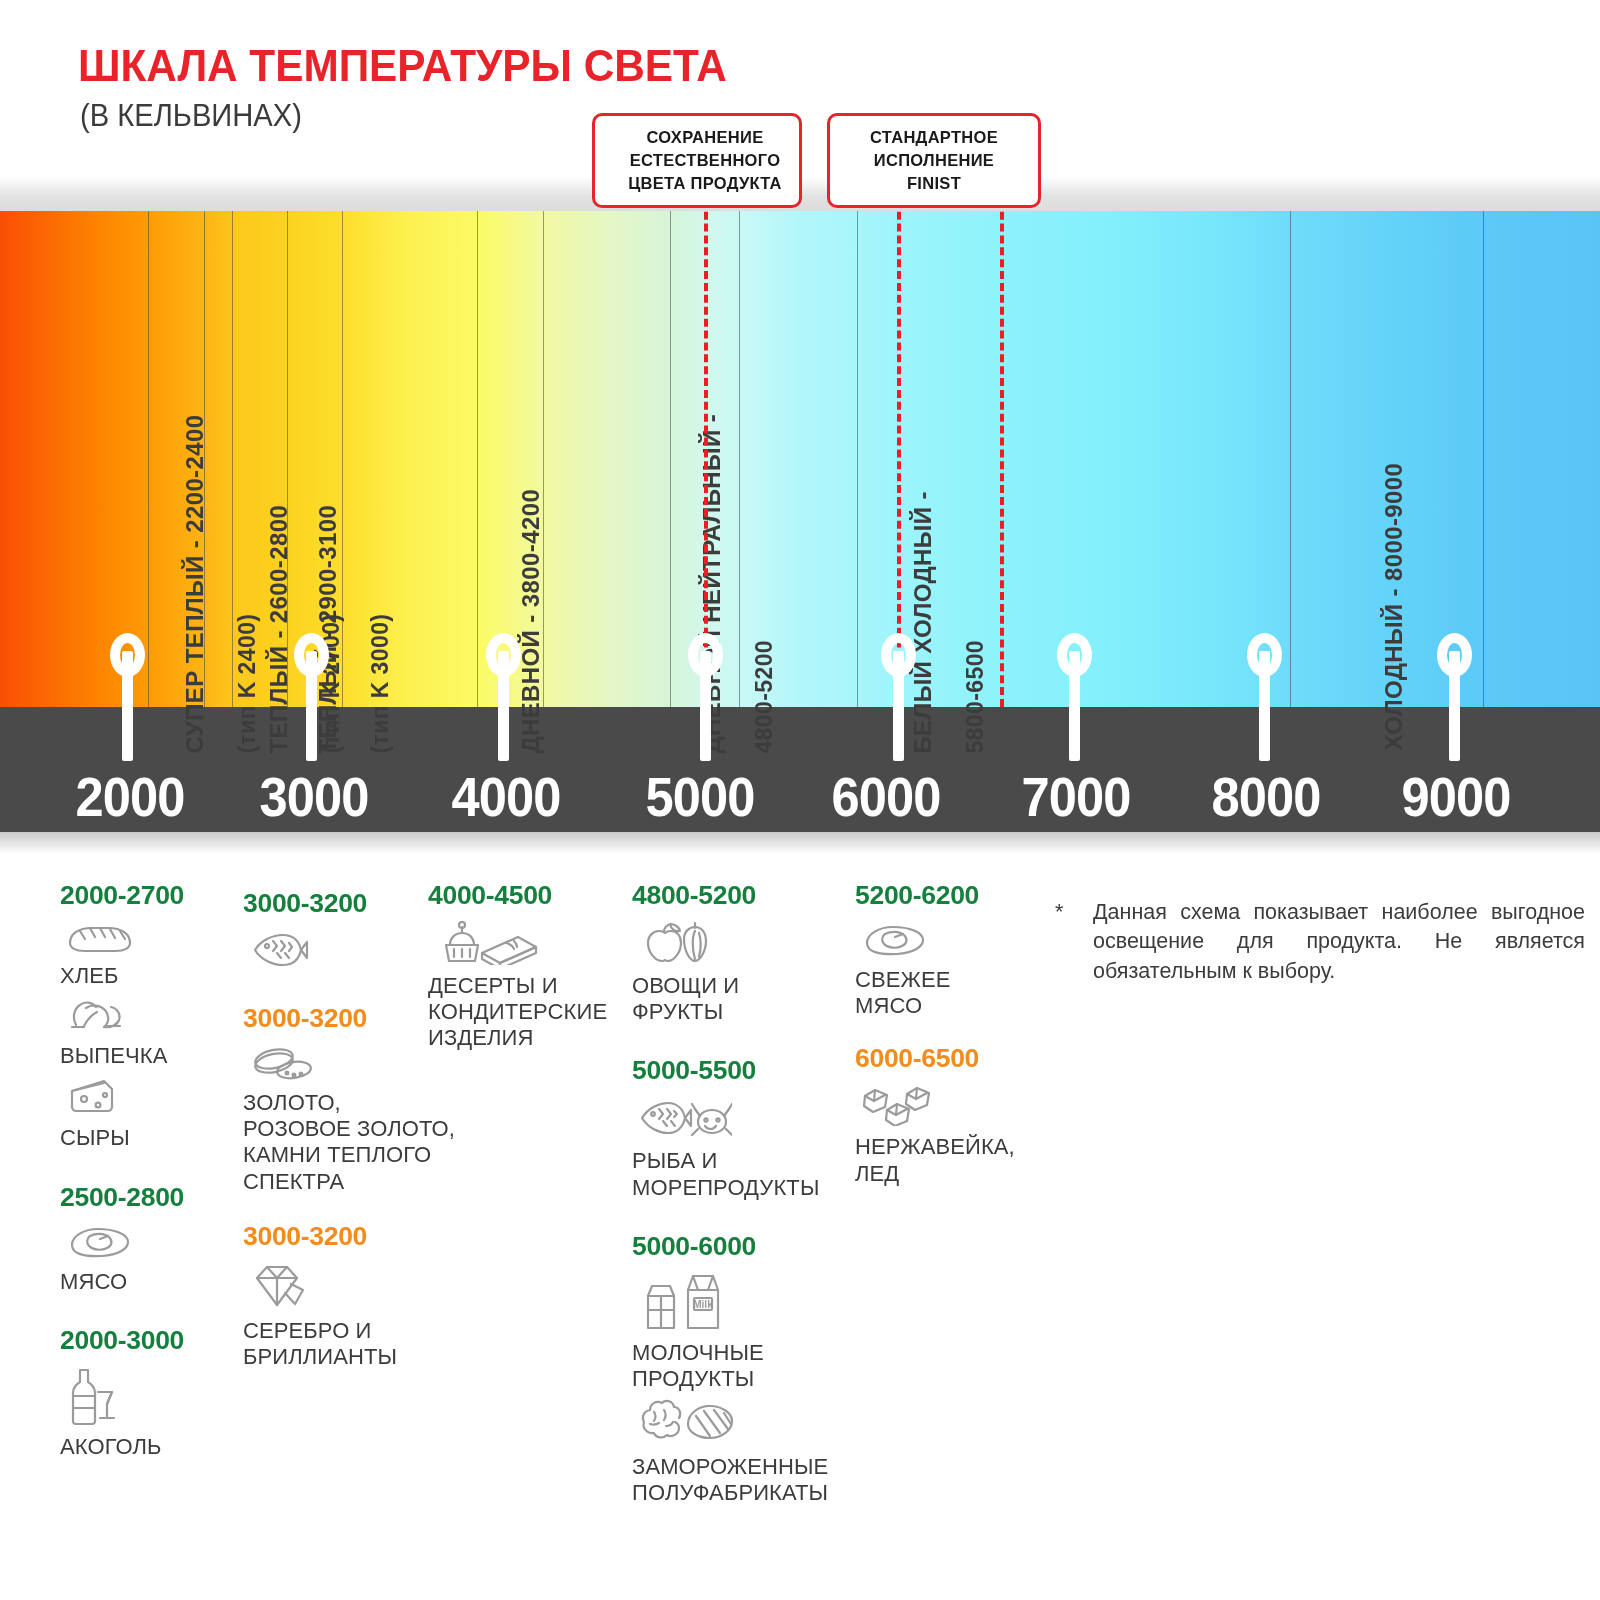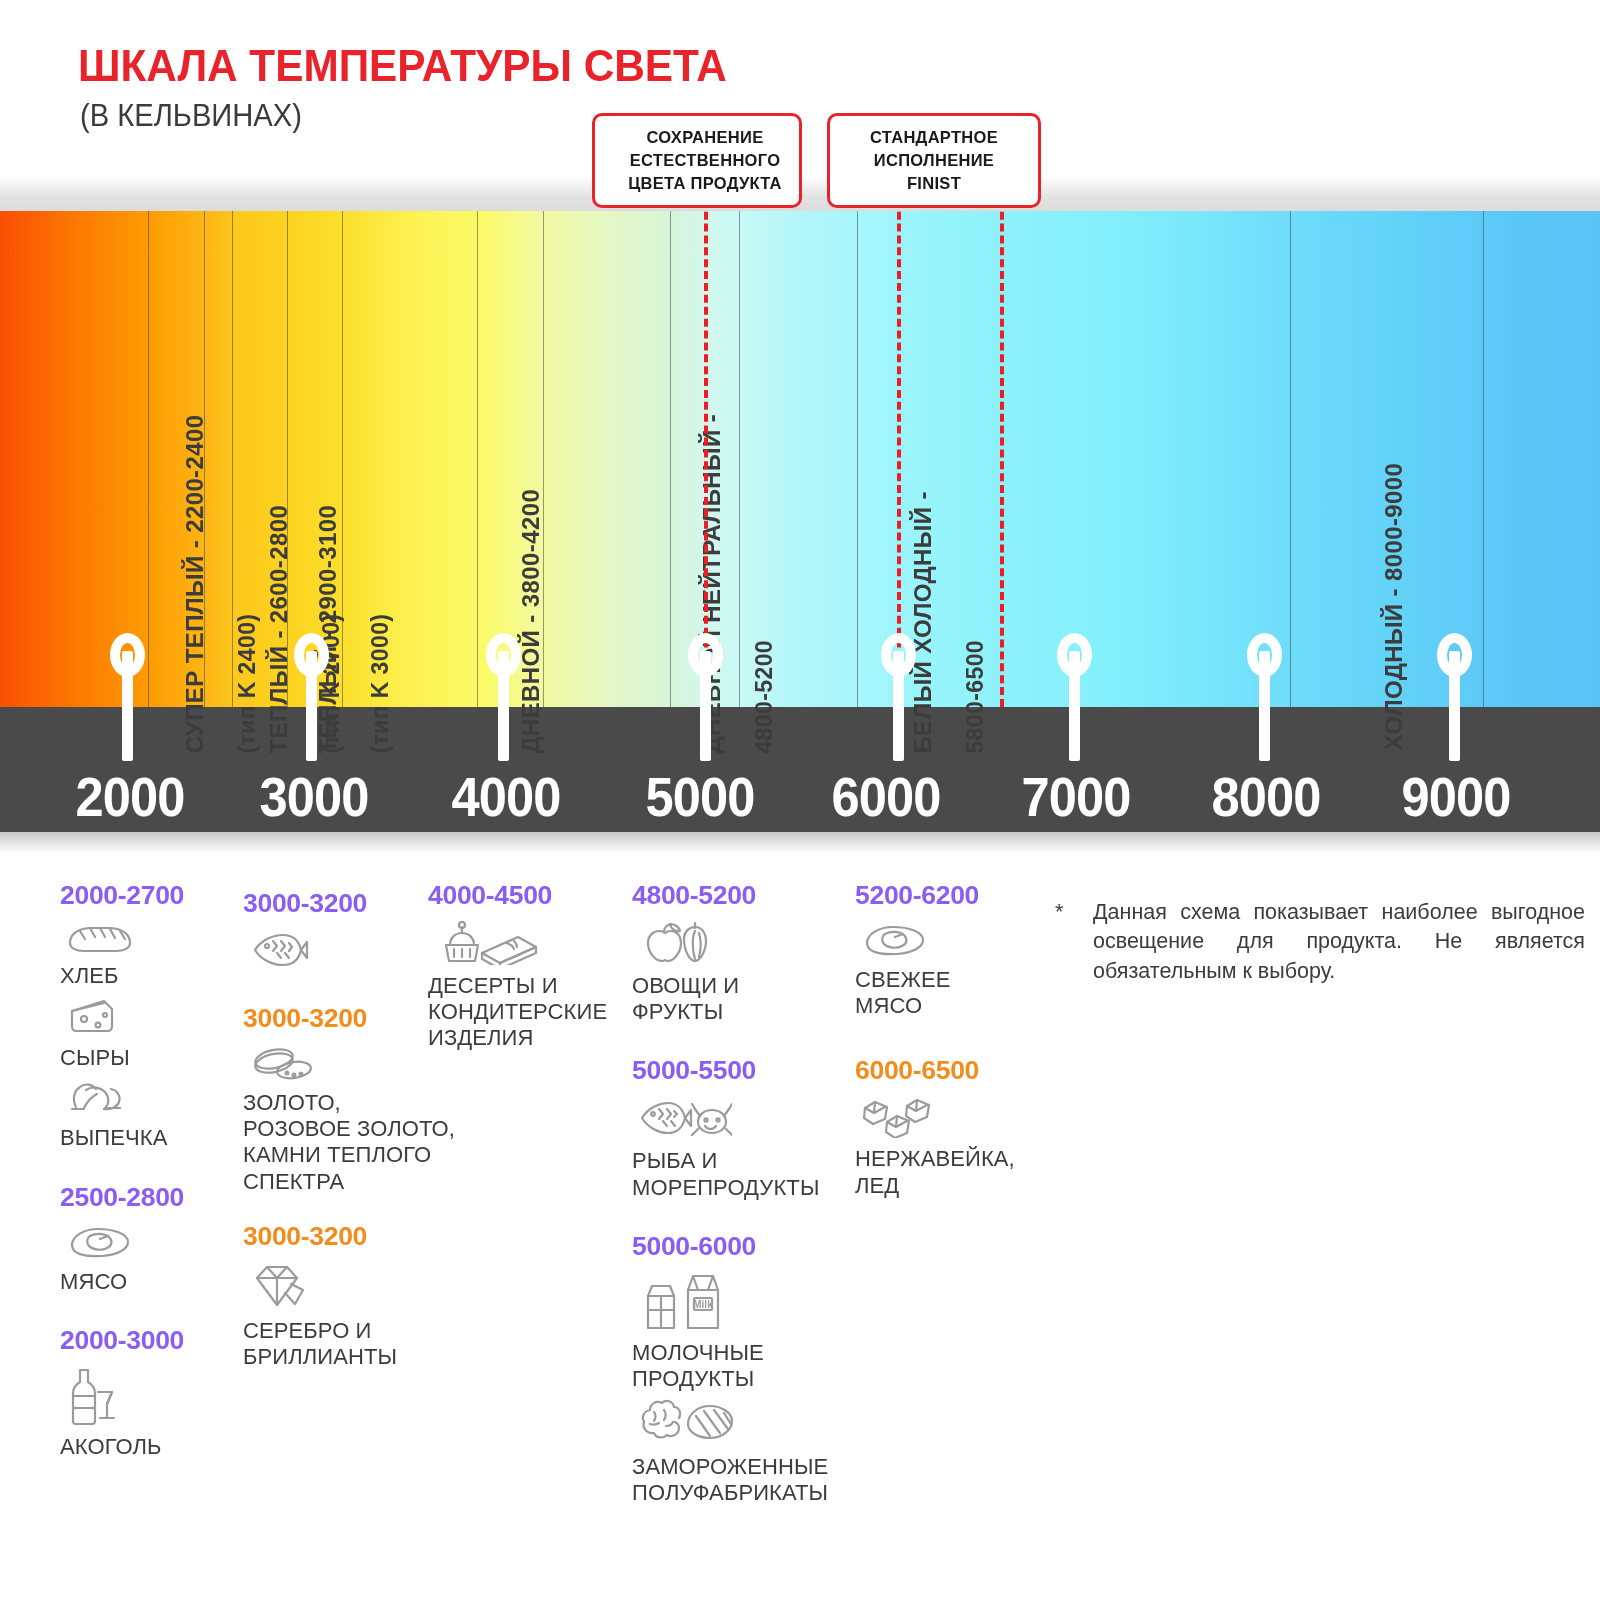--- a/index.html
+++ b/index.html
@@ -131,21 +131,21 @@
   }
 
   
   #legend { position: absolute; left: 0; top: 880px; width: 1600px; height: 720px; }
   .col { position: absolute; top: 0; }
   .grp { margin-bottom: 0px; }
   .range {
     font-size: 26.5px; font-weight: bold; letter-spacing: -0.3px;
     margin-bottom: 10px;
   }
-  .range.red { color: #8b5cf6; }
+  .range.red { color: #15803d; }
   .range.orange { color: #f28c1c; }
   .item { margin-bottom: 6px; }
   .icon { display: block; margin: 4px 0 4px 4px; }
   .caption {
     font-size: 22px; color: #3c3c3c; line-height: 1.19;
     letter-spacing: 0.1px; white-space: pre-line;
   }
 
   
   #footnote {
@@ -270,38 +270,38 @@
         <div class="grp" style="margin-bottom: 30px;">
           <div class="range red">2000-2700</div>
           <div class="item">
             <div class="icon"><svg width="72" height="34" viewBox="0 0 72 34" fill="none" stroke="#9b9b9b" stroke-width="2.2" stroke-linecap="round" stroke-linejoin="round">
                 <path d="M6 22c0-9 8-15 22-15h16c14 0 22 6 22 15 0 5-6 8-14 8H20C12 30 6 27 6 22z"></path>
                 <path d="M16 10l5 8M26 7l5 9M36 7l5 9M46 8l5 9M56 10l5 8"></path>
               </svg></div>
             <div class="caption">ХЛЕБ</div>
           </div>
           <div class="item">
+            <div class="icon"><svg width="62" height="40" viewBox="0 0 62 40" fill="none" stroke="#9b9b9b" stroke-width="2.2" stroke-linecap="round" stroke-linejoin="round">
+                <path d="M12 30c-4-8-2-16 4-20 5-4 12-3 16 2"></path>
+                <path d="M22 13c6-4 14-3 19 2 5 6 4 13-1 17"></path>
+                <path d="M40 32c7 1 13-2 15-7 2-6-2-12-8-13"></path>
+                <path d="M8 32h12M44 31h12"></path>
+                <path d="M20 31c3-6 7-11 13-14"></path>
+              </svg></div>
+            <div class="caption">ВЫПЕЧКА</div>
+          </div>
+          <div class="item">
             <div class="icon"><svg width="56" height="42" viewBox="0 0 56 42" fill="none" stroke="#9b9b9b" stroke-width="2.2" stroke-linecap="round" stroke-linejoin="round">
                 <path d="M8 30V16l32-10 8 8v18c0 2-2 4-4 4H12c-2 0-4-2-4-4z"></path>
                 <path d="M8 16l32-8"></path>
                 <circle cx="20" cy="24" r="3"></circle>
                 <circle cx="34" cy="30" r="2.4"></circle>
                 <circle cx="41" cy="20" r="2"></circle>
               </svg></div>
             <div class="caption">СЫРЫ</div>
-          </div>
-          <div class="item">
-            <div class="icon"><svg width="62" height="40" viewBox="0 0 62 40" fill="none" stroke="#9b9b9b" stroke-width="2.2" stroke-linecap="round" stroke-linejoin="round">
-                <path d="M12 30c-4-8-2-16 4-20 5-4 12-3 16 2"></path>
-                <path d="M22 13c6-4 14-3 19 2 5 6 4 13-1 17"></path>
-                <path d="M40 32c7 1 13-2 15-7 2-6-2-12-8-13"></path>
-                <path d="M8 32h12M44 31h12"></path>
-                <path d="M20 31c3-6 7-11 13-14"></path>
-              </svg></div>
-            <div class="caption">ВЫПЕЧКА</div>
           </div>
         </div>
         <div class="grp" style="margin-bottom: 30px;">
           <div class="range red">2500-2800</div>
           <div class="item">
             <div class="icon"><svg width="70" height="38" viewBox="0 0 70 38" fill="none" stroke="#9b9b9b" stroke-width="2.2" stroke-linecap="round" stroke-linejoin="round">
                 <path d="M8 22c0-9 12-16 26-16 16 0 30 5 30 13 0 7-10 13-26 14C18 34 8 30 8 22z"></path>
                 <path d="M26 13c6-3 14-3 19 1 4 4 3 9-2 11-6 3-14 2-18-2-3-3-2-8 1-10z"></path>
                 <path d="M36 16l8-3"></path>
               </svg></div>
@@ -442,21 +442,21 @@
                 <path d="M18 14c2 2 2 6 0 9M28 12c2 3 2 7 0 10M14 26c3 1 6 1 9-1M30 28c3 0 6-2 7-4"></path>
                 <path d="M52 26c0-10 10-18 22-18s22 7 22 15c0 9-10 17-22 17S52 34 52 26z"></path>
                 <path d="M60 18l14 20M68 13l16 22M78 12l14 19M88 15l7 11"></path>
               </svg></div>
             <div class="caption">ЗАМОРОЖЕННЫЕ
 ПОЛУФАБРИКАТЫ</div>
           </div>
         </div>
       </div>
     <div class="col" style="left: 855px; width: 180px; top: 0px;">
-        <div class="grp" style="margin-bottom: 36px;">
+        <div class="grp" style="margin-bottom: 24px;">
           <div class="range red">5200-6200</div>
           <div class="item">
             <div class="icon"><svg width="70" height="38" viewBox="0 0 70 38" fill="none" stroke="#9b9b9b" stroke-width="2.2" stroke-linecap="round" stroke-linejoin="round">
                 <path d="M8 22c0-9 12-16 26-16 16 0 30 5 30 13 0 7-10 13-26 14C18 34 8 30 8 22z"></path>
                 <path d="M26 13c6-3 14-3 19 1 4 4 3 9-2 11-6 3-14 2-18-2-3-3-2-8 1-10z"></path>
                 <path d="M36 16l8-3"></path>
               </svg></div>
             <div class="caption">СВЕЖЕЕ
 МЯСО</div>
           </div>

